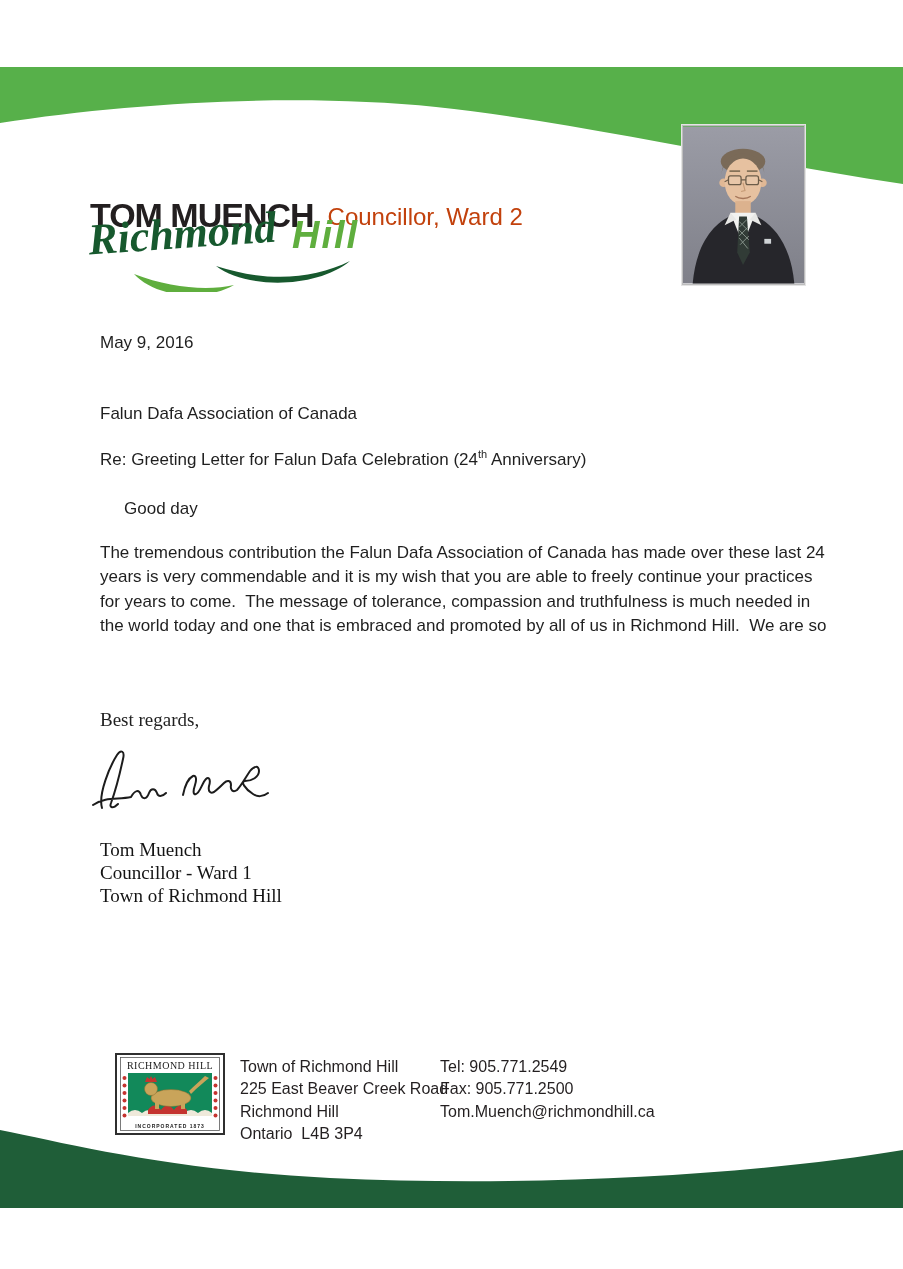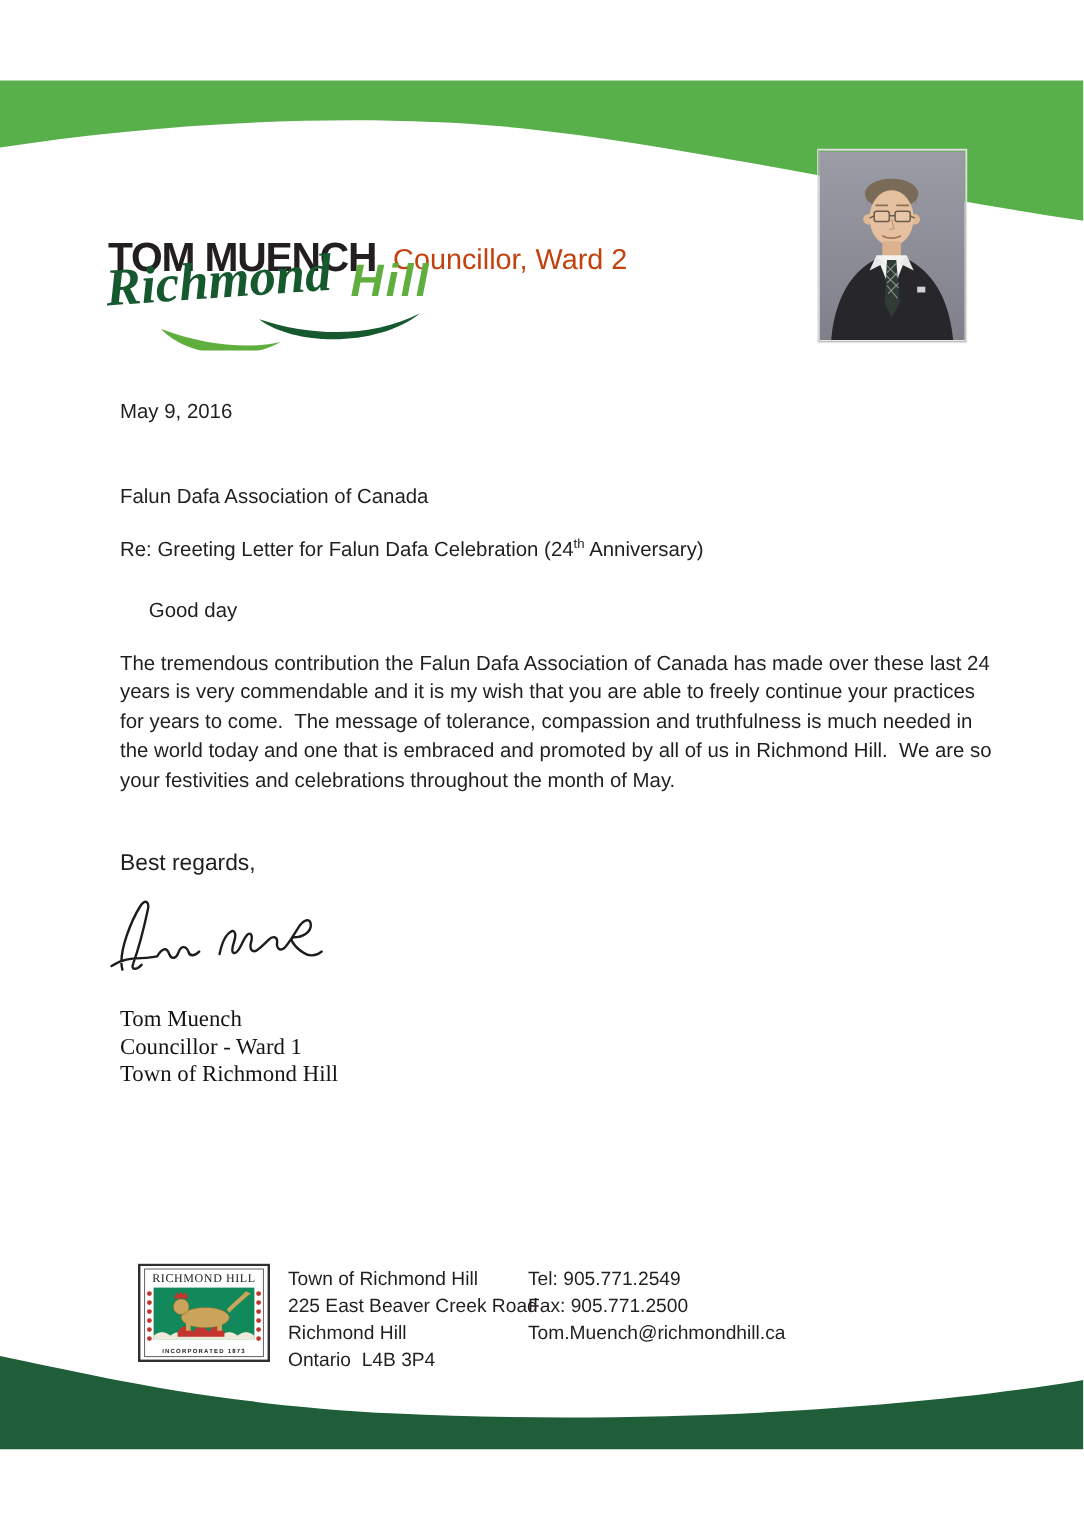--- a/index.html
+++ b/index.html
@@ -30,21 +30,21 @@
   .rh-swoosh{position:absolute;left:42px;top:50px;width:230px;height:34px;}
 
   
   .letter-text{left:100px;color:var(--ink);font-size:17px;}
   .date{top:333px;}
   .recipient{top:404px;}
   .subject{top:448px;}
   .subject sup{font-size:11px;}
   .salutation{top:499px;margin-left:24px;}
   .body-par{top:541px;width:770px;line-height:24.4px;}
-  .closing{top:709px;font-family:Liberation Sans, sans-serif;font-size:19px;}
+  .closing{top:709px;font-family:Liberation Serif, serif;font-size:19px;}
   .signature{left:86px;top:748px;width:195px;height:72px;}
   .sig-block{top:838px;font-family:"Liberation Serif",serif;font-size:19px;line-height:23px;color:#141414;}
 
   
   .crest{left:115px;top:1053px;width:110px;height:82px;}
   .footer-col{top:1056px;font-size:16px;line-height:22.3px;color:#231f20;}
   .footer-address{left:240px;}
   .footer-contact{left:440px;}
   .bottom-wave{left:0;top:1118px;width:903px;height:90px;}
 </style>
@@ -105,21 +105,20 @@
   <div class="abs letter-text date">May 9, 2016</div>
   <div class="abs letter-text recipient">Falun Dafa Association of Canada</div>
   <div class="abs letter-text subject"><span>Re: Greeting Letter for Falun Dafa Celebration (24</span><sup>th</sup><span class="pre"> Anniversary)</span></div>
   <div class="abs letter-text salutation">Good day</div>
 
   <div class="abs letter-text body-par">
     <div class="pre">The tremendous contribution the Falun Dafa Association of Canada has made over these last 24</div>
     <div class="pre">years is very commendable and it is my wish that you are able to freely continue your practices</div>
     <div class="pre">for years to come.  The message of tolerance, compassion and truthfulness is much needed in</div>
     <div class="pre">the world today and one that is embraced and promoted by all of us in Richmond Hill.  We are so</div>
-    <div class="pre">your festivities and celebrations throughout the month of May.</div>
   </div>
 
   <div class="abs letter-text closing">Best regards,</div>
 
   <svg class="abs signature" viewBox="0 0 195 72" aria-hidden="true">
     <path d="M16,60 C12,46 24,18 31,7 C35,1 39,3 37,11 C34,25 29,44 25,55 C23,60 27,61 32,56
              M7,57 C20,48 32,52 45,49 C49,42 53,41 55,47 C57,52 61,51 63,45 C65,40 69,40 71,45 C72,49 76,49 80,45
              M97,47 C99,37 103,30 107,28 C110,27 111,31 109,37 C107,43 107,47 110,46 C114,45 116,35 120,31 C123,28 125,32 123,38 C122,43 124,46 128,44 C132,41 135,38 138,35
              C141,32 145,32 145,37 C144,42 147,45 151,42 C155,38 160,29 164,23 C168,18 173,17 173,23 C173,29 166,33 159,33 C154,33 159,41 167,46 C171,49 177,49 182,45" fill="none" stroke="#1c1c1c" stroke-width="2" stroke-linecap="round" stroke-linejoin="round"></path>
   </svg>

